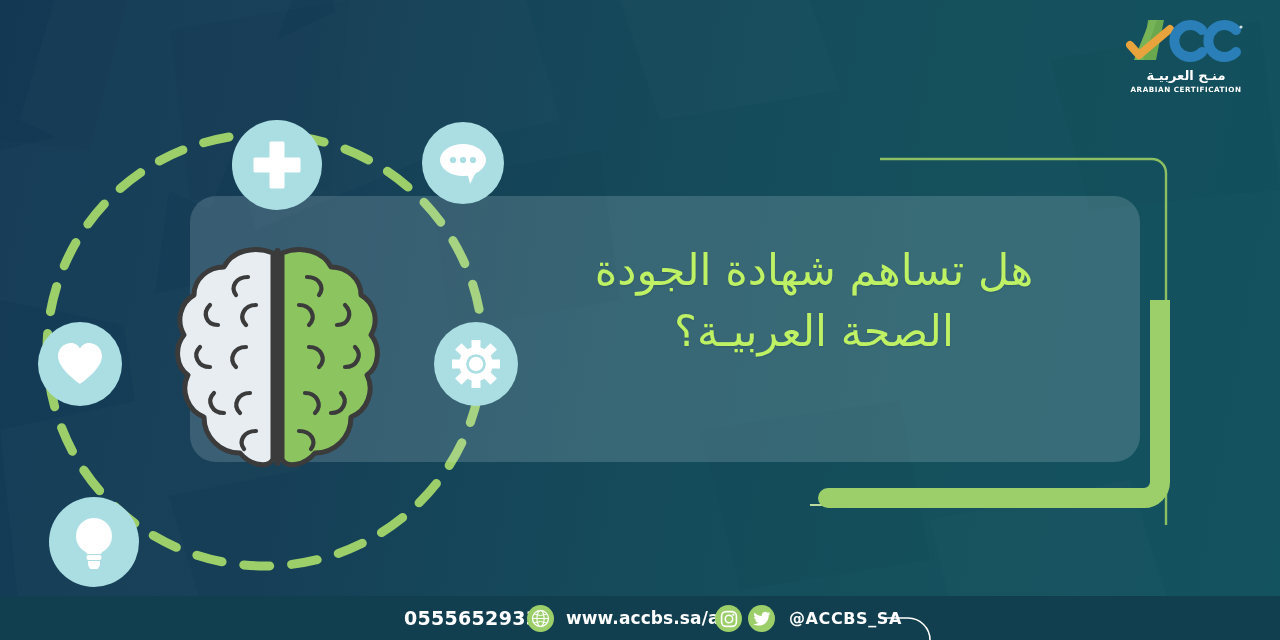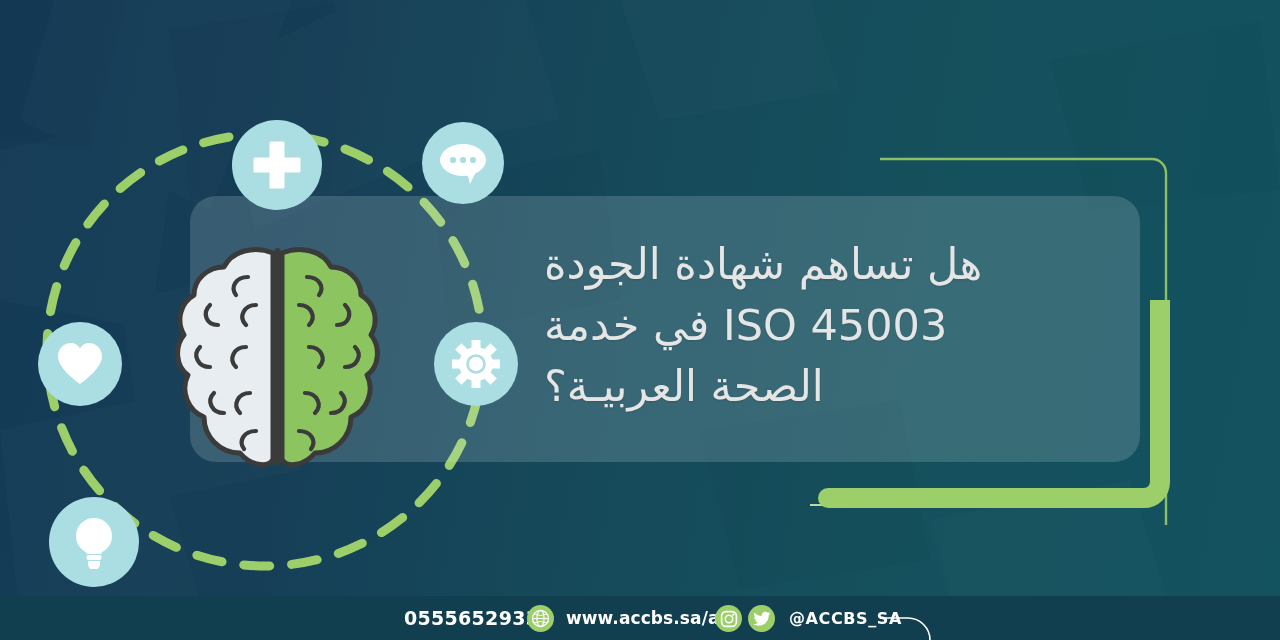--- a/index.html
+++ b/index.html
@@ -58,24 +58,24 @@
   .bubble svg { display:block; }
   .b-plus   { left:232px; top:120px; width:90px; height:90px; }
   .b-chat   { left:422px; top:122px; width:82px; height:82px; }
   .b-gear   { left:434px; top:322px; width:84px; height:84px; }
   .b-heart  { left:38px;  top:322px; width:84px; height:84px; }
   .b-bulb   { left:49px;  top:497px; width:90px; height:90px; }
 
   
   .headline {
     position:absolute;
-    right:196px; top:234px; width:540px;
-    text-align:left;
+    right:196px; top:240px; width:540px;
+    text-align:center;
     direction:rtl;
-    color:#e5e5e5;
+    color:#bef264;
     font-size:43px;
     line-height:1.42;
     font-weight:400;
     letter-spacing:0px;
     text-shadow:0 1px 2px rgba(0,0,0,.12);
   }
 
   
   .logo { position:absolute; right:34px; top:14px; width:120px; text-align:center; }
   .logo-mark { height:52px; }
@@ -249,24 +249,39 @@
     <svg width="44" height="54" viewBox="0 0 44 54">
       <circle cx="22" cy="21" r="18" fill="#ffffff"></circle>
       <rect x="14" y="34" width="16" height="5" rx="2" fill="#ffffff"></rect>
       <rect x="14.5" y="40" width="15" height="5" rx="2" fill="#ffffff"></rect>
       <path d="M16 46 h12 v3 a6 6 0 0 1 -12 0 z" fill="#ffffff"></path>
     </svg>
   </div>
 
   <div class="headline">
     <div>هل تساهم شهادة الجودة</div>
-    <div>ISO 45003  في خدمة</div>
     <div>الصحة العربيـة؟</div>
   </div>
 
+  <div class="logo">
+    <svg class="logo-mark" width="120" height="52" viewBox="0 0 120 52">
+
+      <path d="M22 6 L38 6 L30 46 L16 46 Z" fill="#6aa84f"></path>
+      <path d="M8 46 L24 6 L31 6 L17 46 Z" fill="#77b457"></path>
+
+      <path d="M4 31 L13 41 L44 15" fill="none" stroke="#e8a33d" stroke-width="8" stroke-linecap="round" stroke-linejoin="round"></path>
+
+      <path d="M76 16 A16 16 0 1 0 76 38" fill="none" stroke="#2a7fb8" stroke-width="10" stroke-linecap="round"></path>
+
+      <path d="M110 16 A16 16 0 1 0 110 38" fill="none" stroke="#2a7fb8" stroke-width="10" stroke-linecap="round"></path>
+      <circle cx="115" cy="13" r="1.6" fill="#cfe0e6"></circle>
+    </svg>
+    <div class="logo-ar">منـح العربيـة</div>
+    <div class="logo-en">ARABIAN CERTIFICATION</div>
+  </div>
 
   <div class="footer-row">
     <div class="phone">0555652933</div>
 
     <div class="ficon i-globe">
       <svg width="19" height="19" viewBox="0 0 19 19">
         <circle cx="9.5" cy="9.5" r="8" fill="none" stroke="#ffffff" stroke-width="1.3"></circle>
         <ellipse cx="9.5" cy="9.5" rx="3.6" ry="8" fill="none" stroke="#ffffff" stroke-width="1.1"></ellipse>
         <line x1="1.5" y1="9.5" x2="17.5" y2="9.5" stroke="#ffffff" stroke-width="1.1"></line>
         <path d="M3 5 Q9.5 8 16 5" fill="none" stroke="#ffffff" stroke-width="1"></path>

